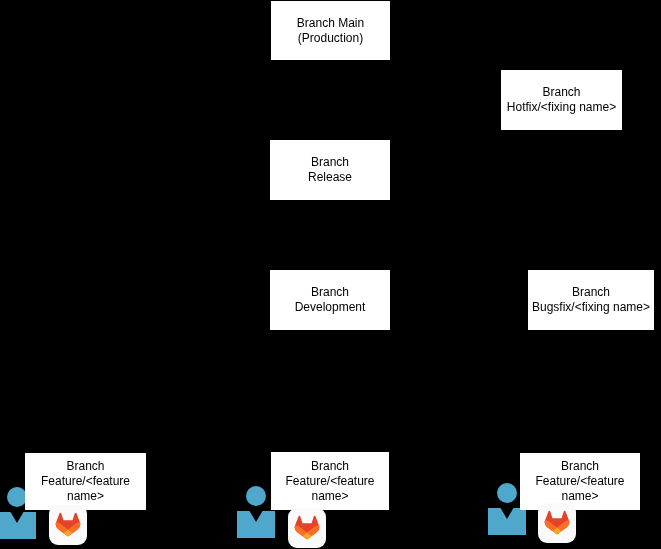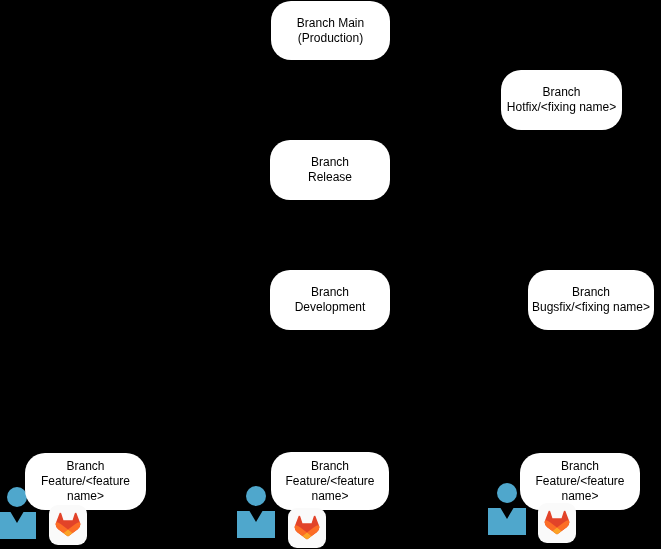--- a/index.html
+++ b/index.html
@@ -15,21 +15,20 @@
     background: #ffffff;
     color: #000000;
     display: flex;
     align-items: center;
     justify-content: center;
     text-align: center;
     font-size: 12px;
     line-height: 15px;
     white-space: pre-line;
     z-index: 2;
-    border-radius: 20px;
   }
   .node-main        { left: 271px; top: 1px;   width: 119px; height: 59px; }
   .node-hotfix      { left: 501px; top: 70px;  width: 121px; height: 60px; }
   .node-release     { left: 270px; top: 140px; width: 120px; height: 60px; }
   .node-development { left: 270px; top: 270px; width: 120px; height: 60px; }
   .node-bugsfix     { left: 528px; top: 270px; width: 126px; height: 60px; }
   .node-feat-left   { left: 25px;  top: 453px; width: 121px; height: 57px; }
   .node-feat-mid    { left: 271px; top: 452px; width: 118px; height: 58px; }
   .node-feat-right  { left: 520px; top: 453px; width: 120px; height: 57px; }
 

